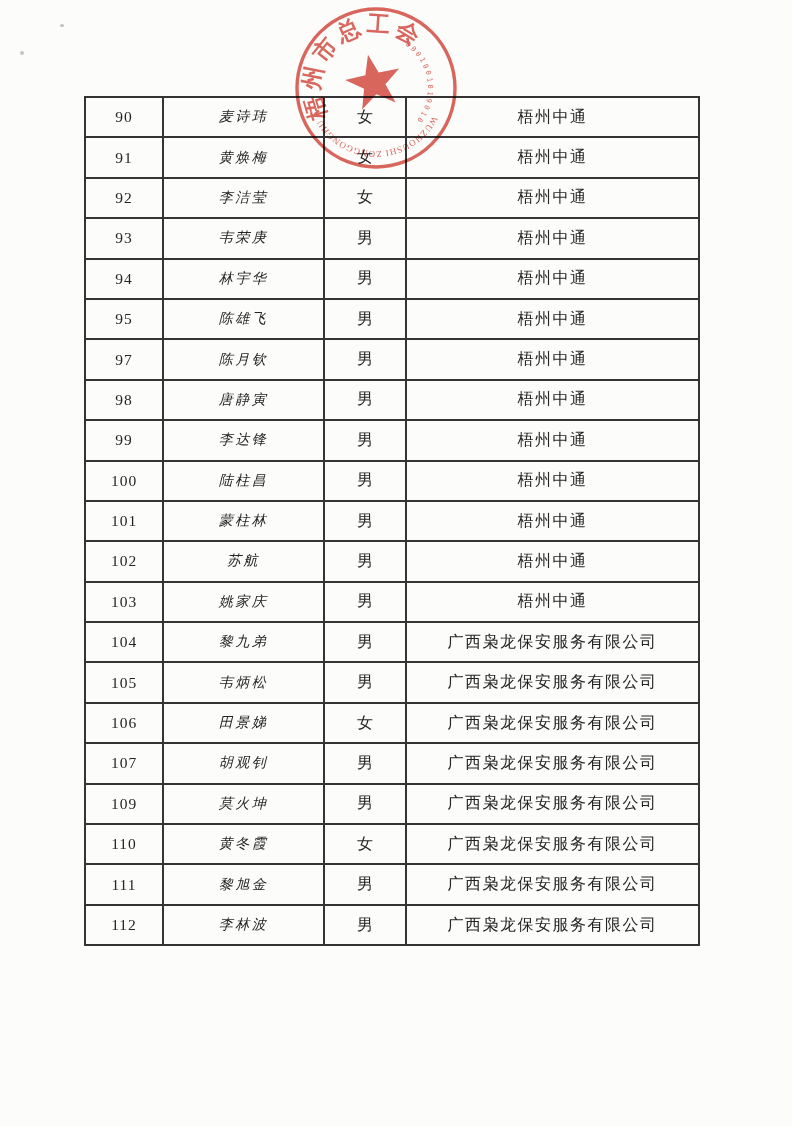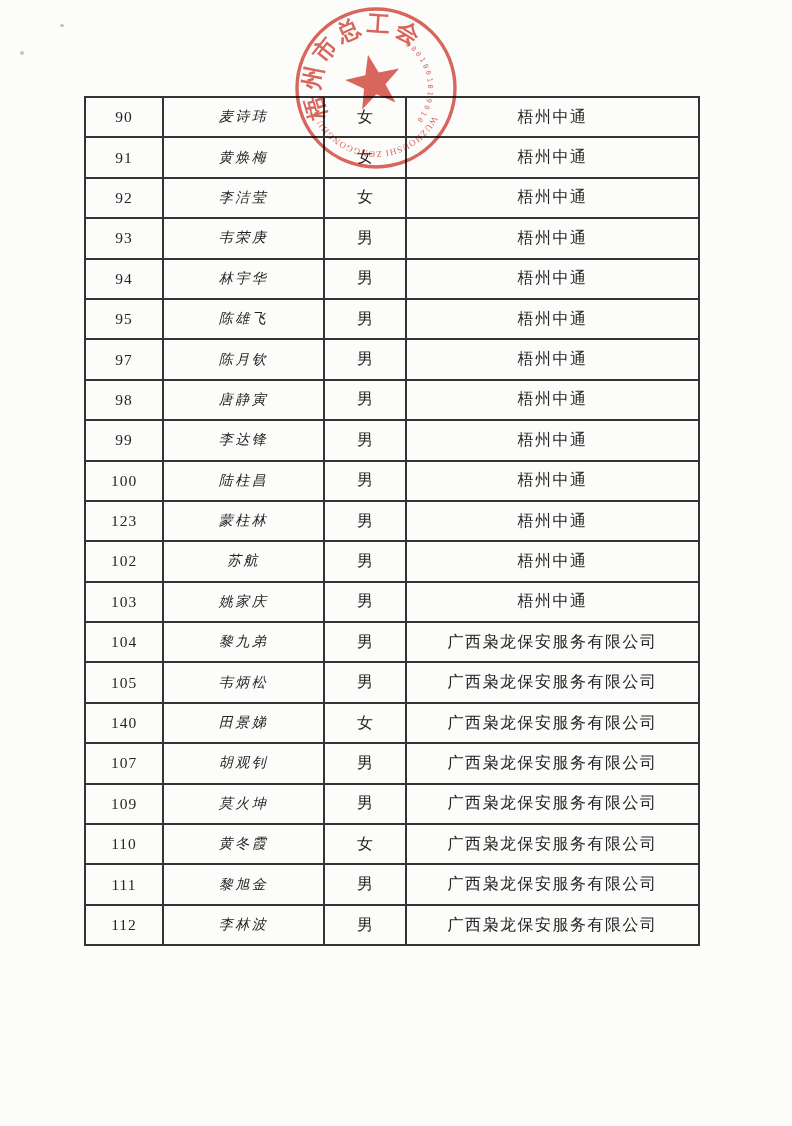--- a/index.html
+++ b/index.html
@@ -126,21 +126,21 @@
       <td class="c-gender">男</td>
       <td class="c-company">梧州中通</td>
     </tr>
         <tr>
       <td class="c-no">100</td>
       <td class="c-name">陆柱昌</td>
       <td class="c-gender">男</td>
       <td class="c-company">梧州中通</td>
     </tr>
         <tr>
-      <td class="c-no">123</td>
+      <td class="c-no">101</td>
       <td class="c-name">蒙柱林</td>
       <td class="c-gender">男</td>
       <td class="c-company">梧州中通</td>
     </tr>
         <tr>
       <td class="c-no">102</td>
       <td class="c-name">苏航</td>
       <td class="c-gender">男</td>
       <td class="c-company">梧州中通</td>
     </tr>
@@ -156,21 +156,21 @@
       <td class="c-gender">男</td>
       <td class="c-company">广西枭龙保安服务有限公司</td>
     </tr>
         <tr>
       <td class="c-no">105</td>
       <td class="c-name">韦炳松</td>
       <td class="c-gender">男</td>
       <td class="c-company">广西枭龙保安服务有限公司</td>
     </tr>
         <tr>
-      <td class="c-no">140</td>
+      <td class="c-no">106</td>
       <td class="c-name">田景娣</td>
       <td class="c-gender">女</td>
       <td class="c-company">广西枭龙保安服务有限公司</td>
     </tr>
         <tr>
       <td class="c-no">107</td>
       <td class="c-name">胡观钊</td>
       <td class="c-gender">男</td>
       <td class="c-company">广西枭龙保安服务有限公司</td>
     </tr>

